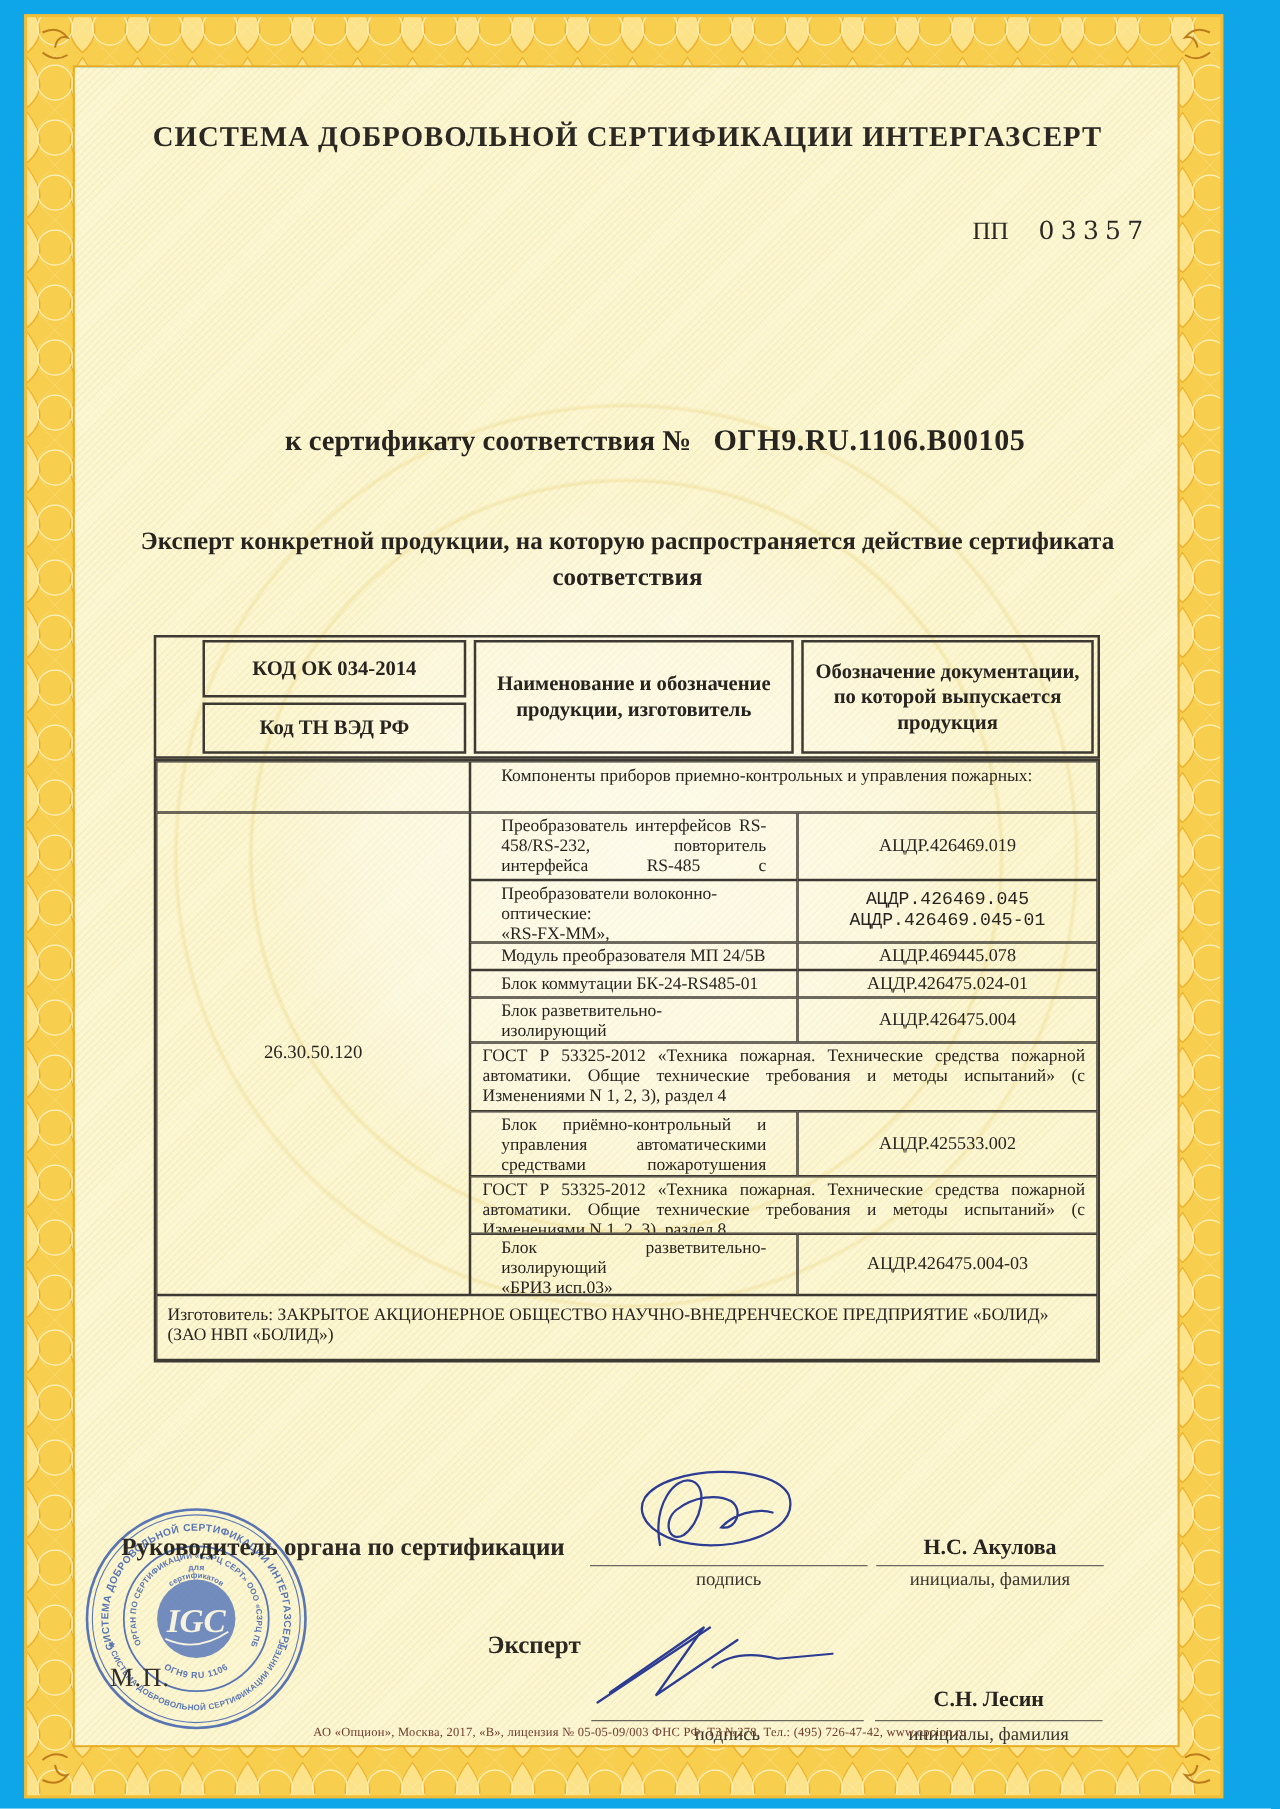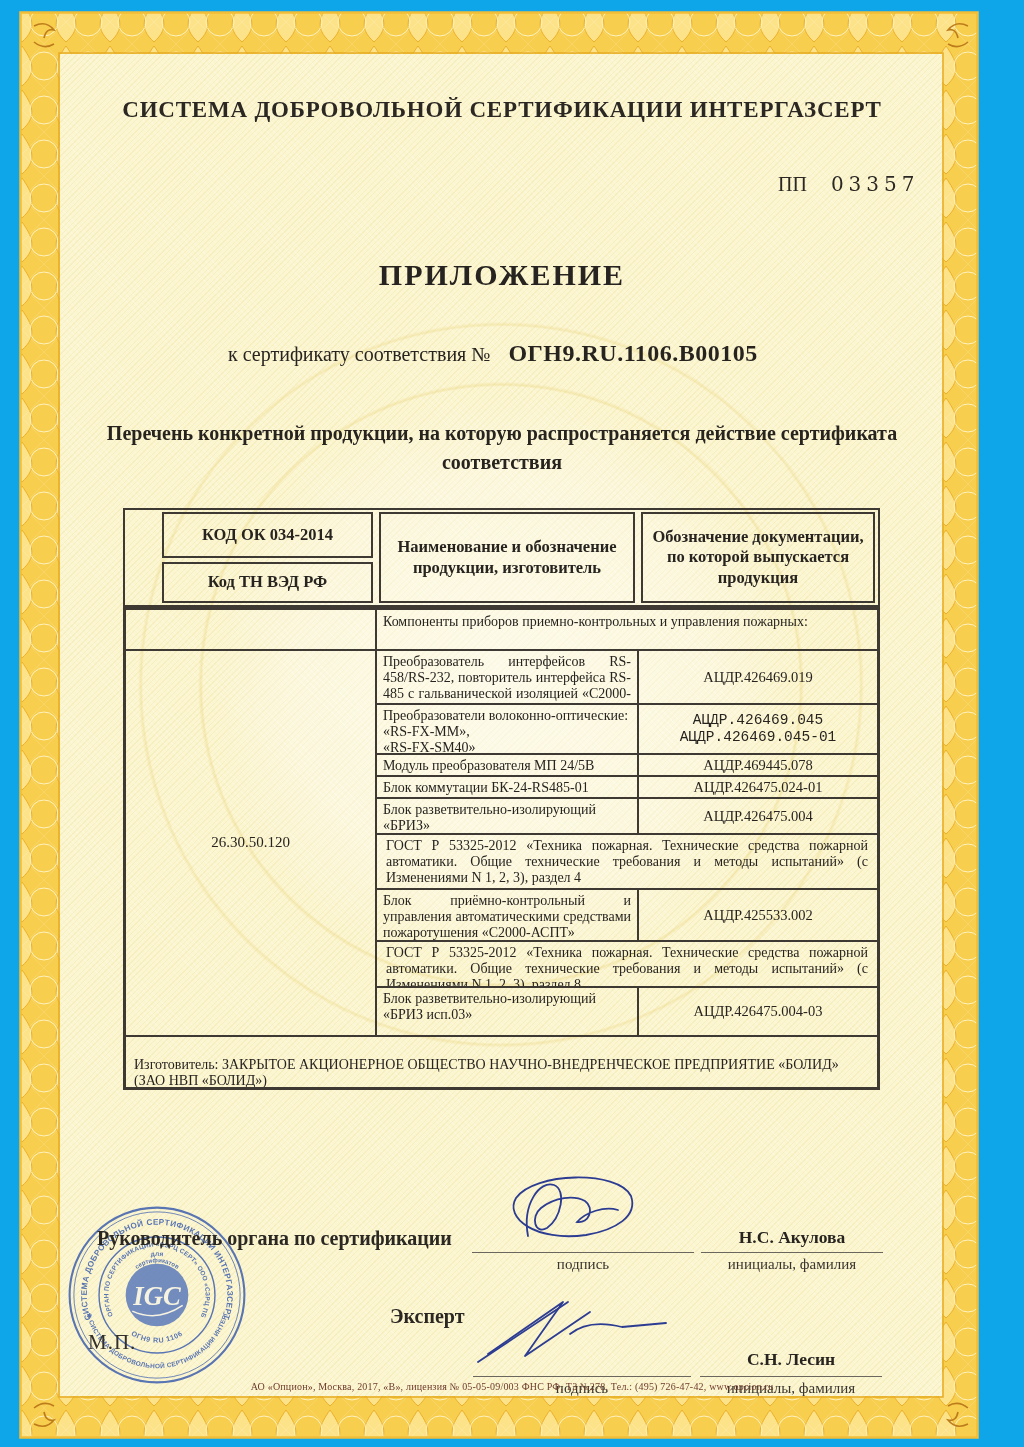--- a/index.html
+++ b/index.html
@@ -26,46 +26,46 @@
     font-size:23px; font-weight:bold; letter-spacing:0.8px; color:#2b2823; }
 
   .form-code { left:778px; top:172px; display:flex; align-items:baseline; gap:24px;
     font-size:20px; color:#2b2823; }
   .form-code .num { letter-spacing:5px; font-family:"DejaVu Serif",serif; }
 
   .doc-title { left:62px; top:258px; width:880px; text-align:center;
     font-size:30px; font-weight:bold; letter-spacing:2px; color:#262320; }
 
   .cert-line { left:228px; top:340px; display:flex; align-items:baseline; gap:18px; }
-  .cert-line .lbl { font-size:20px; font-weight:normal; }
+  .cert-line .lbl { font-size:23px; font-weight:bold; }
   .cert-line .num { font-size:24px; font-weight:bold; letter-spacing:0.5px; }
 
   .desc { left:92px; top:419px; width:820px; text-align:center;
     font-size:20px; font-weight:bold; line-height:29px; }
 
   
   .tbl-header { left:123px; top:508px; width:757px; height:99px;
     display:flex; border:2px solid #3e3a33; font-weight:bold; font-size:16.5px; }
   .th-col { display:flex; flex-direction:column; }
   .th-col1 { width:251px;padding-left:34px; } .th-col2 { width:262px; } .th-col3 { width:240px; }
   .th-box { border:2px solid #3e3a33; margin:2px 3px; display:flex;
     align-items:center; justify-content:center; text-align:center; line-height:1.22; padding:1px 6px; }
   .th-top { height:46px; } .th-fill { flex:1 1 auto; }
 
   .tbl-body { left:123px; top:607px; width:757px; display:grid;
     grid-template-columns:251px 262px 240px; border:2px solid #3e3a33;
     font-size:14px; line-height:1.16; }
-  .cell { border:1px solid #3e3a33; padding:3px 6px; overflow:hidden; white-space:pre-line; }
+  .cell { border:1px solid #3e3a33; padding:3px 24px; overflow:hidden; white-space:pre-line; }
   .cell.just { text-align:justify; }
   .cell.doc { display:flex; align-items:center; justify-content:center;
     text-align:center; font-size:14.5px; white-space:pre-line; }
   .cell.code { display:flex; align-items:center; justify-content:center; font-size:15px; }
   .cell.group { padding-top:4px; }
   .cell.std { line-height:1.14; text-align:justify; padding:3px 9px; }
-  .cell.manu { padding:20px 8px; }
+  .cell.manu { padding:8px 8px; }
 
   
   .seal-svg { left:62px; top:1200px; z-index:1; opacity:0.85; }
   .mp { left:88px; top:1330px; font-size:21px; letter-spacing:1px; color:#33302b; }
 
   .sign-label { font-size:20px; font-weight:bold; color:#2b2823; }
   .ruk { left:97px; top:1227px; }
   .exp { left:390px; top:1305px; }
   .sig-line { border-top:1.5px solid #6b675f; height:0; }
   .l1a { left:472px; top:1252px; width:222px; }
@@ -114,28 +114,27 @@
 
   <div class="inner"></div>
 
   <div class="abs sys-title">СИСТЕМА ДОБРОВОЛЬНОЙ СЕРТИФИКАЦИИ ИНТЕРГАЗСЕРТ</div>
 
   <div class="abs form-code">
     <span>ПП</span>
     <span class="num">03357</span>
   </div>
 
-  <div class="abs doc-title">ПРИЛОЖЕНИЕ</div>
 
   <div class="abs cert-line">
     <span class="lbl">к сертификату соответствия №</span>
     <span class="num">ОГН9.RU.1106.В00105</span>
   </div>
 
-  <div class="abs desc">Перечень конкретной продукции, на которую распространяется действие сертификата соответствия</div>
+  <div class="abs desc">Эксперт конкретной продукции, на которую распространяется действие сертификата соответствия</div>
 
   <div class="abs tbl-header">
     <div class="th-col th-col1">
       <div class="th-box th-top">КОД ОК 034-2014</div>
       <div class="th-box th-fill">Код ТН ВЭД РФ</div>
     </div>
     <div class="th-col th-col2">
       <div class="th-box th-fill">Наименование и обозначение продукции, изготовитель</div>
     </div>
     <div class="th-col th-col3">

